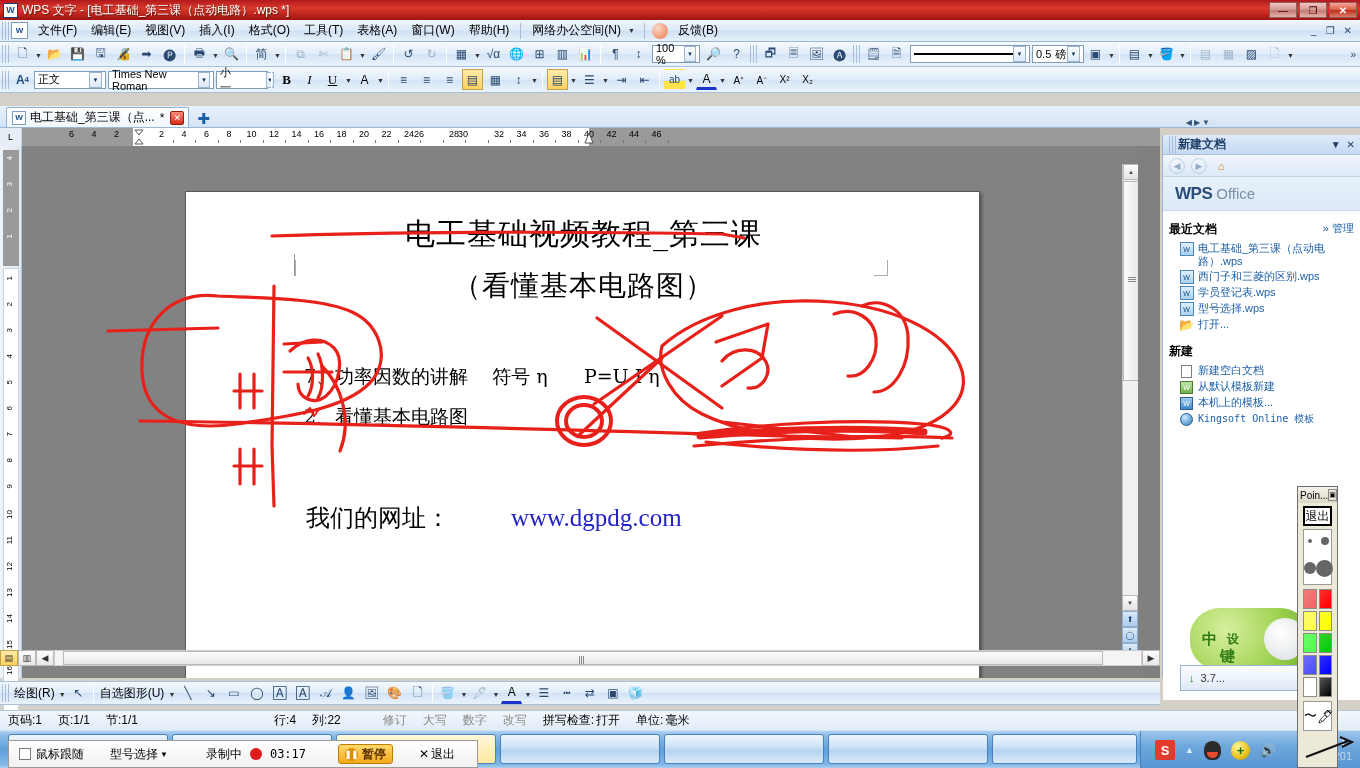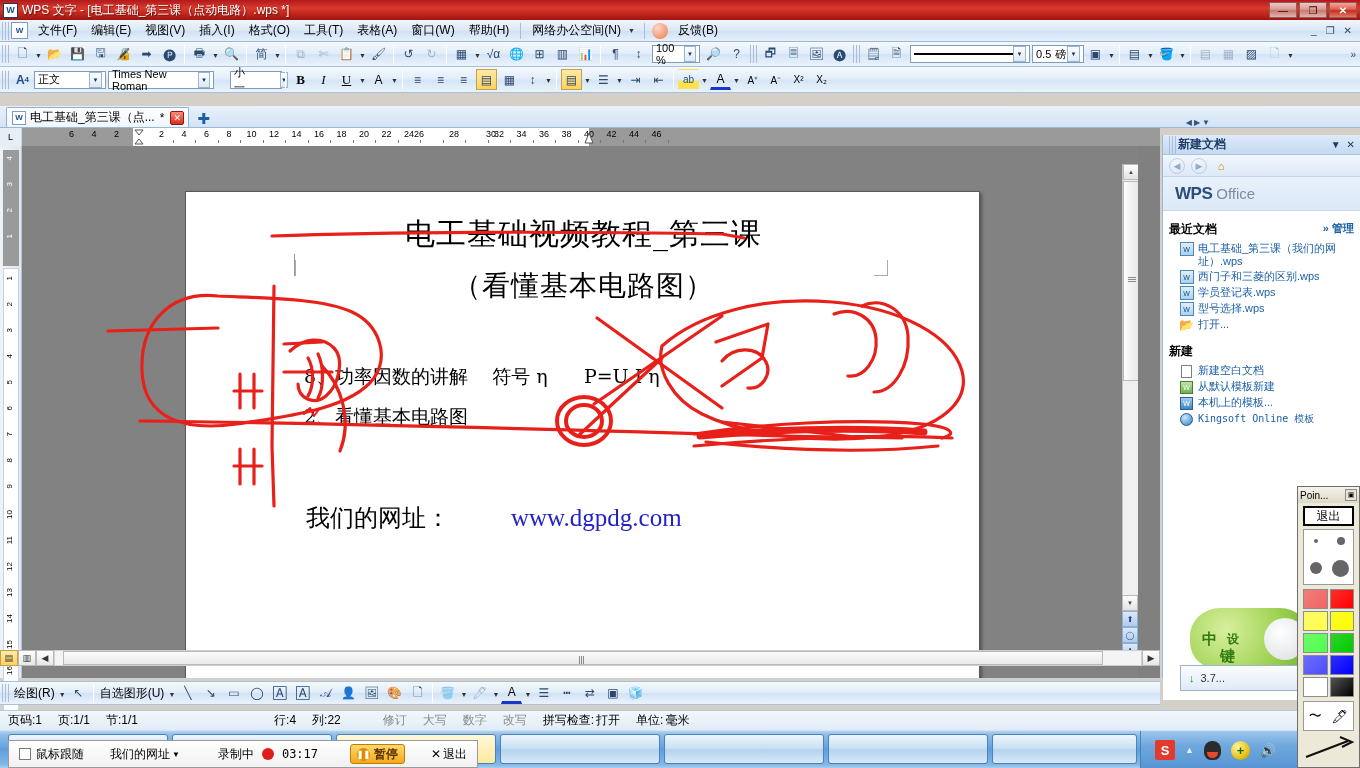--- a/index.html
+++ b/index.html
@@ -195,31 +195,31 @@
   .navbtn.dis{ opacity:.45; }
   .homeic{ width:16px; height:16px; display:flex; align-items:center;
     justify-content:center; font-size:11px; color:#d98600; }
   .tp-logo{ height:34px; background:linear-gradient(to bottom,#e8f1fb,#dce9f7);
     display:flex; align-items:center; padding-left:12px; border-bottom:1px solid #c9d9ea; }
   .logo-wps{ font-size:17px; font-weight:bold; color:#2b4d7a; letter-spacing:-.5px; }
   .logo-off{ font-size:15px; color:#7a8ea5; margin-left:4px; }
   .tp-body{ background:#fff; height:489px; padding:6px 0 0 6px; }
   .tp-sect{ font-size:12px; font-weight:bold; color:#000; margin:4px 0 3px 0;
     display:flex; align-items:flex-start; }
-  .tp-manage{ margin-left:auto; font-size:11px; color:#1b5fa8; padding-right:6px; font-weight:bold;}
+  .tp-manage{ margin-left:auto; font-size:11px; color:#1b5fa8; padding-right:6px; font-weight:normal;}
   .tp-row{ display:flex; align-items:flex-start; padding:1px 0 1px 10px; }
   .tp-ic{ width:15px; height:14px; margin-right:4px; flex:0 0 auto;
     display:flex; align-items:center; justify-content:center; font-size:9px; }
   .tp-lnk{ font-size:11px; color:#1b5fa8; line-height:13px; }
   .wdoc{ width:14px;height:14px;background:linear-gradient(to bottom,#dff0ff,#a9d2ef);
     border:1px solid #4f86b8; color:#1b4b80; font-size:7px; display:flex;
     align-items:center;justify-content:center;}
 
   
-  .palette{ position:absolute; left:1297px; top:486px; width:63px; height:282px;
+  .palette{ position:absolute; left:1297px; top:486px; width:41px; height:282px;
     background:#ece9d8; border:1px solid #6f6f6f; }
   .pal-head{ height:16px; background:linear-gradient(to bottom,#f4f2ea,#ddd9c8);
     display:flex; align-items:center; padding:0 2px; font-size:10px; color:#000; }
   .pal-x{ width:12px;height:12px;margin-left:auto;border:1px solid #8a8a8a;background:#e7e4d6;
     font-size:7px; display:flex;align-items:center;justify-content:center;}
   .pal-exit{ margin:3px 5px; height:20px; border:2px solid #000; background:#fff;
     display:flex; align-items:center; justify-content:center; font-size:12px; }
   .pal-dots{ margin:2px 5px; background:#fff; border:1px solid #9a9a9a; height:56px;
     display:grid; grid-template-columns:1fr 1fr; align-items:center; justify-items:center; }
   .dot{ border-radius:50%; background:#666; }
@@ -365,21 +365,21 @@
   <div class="grip"></div>
   <div class="tbtn" style="color:#1d4d86;font-weight:bold;">A<sub style="font-size:8px;">4</sub></div>
   <div class="tfield" style="width:72px;">
     <span>正文</span>
     <span class="dd">▼</span>
   </div>
   <div class="tfield" style="width:106px;margin-left:2px;">
     <span>Times New Roman</span>
     <span class="dd">▼</span>
   </div>
-  <div class="tfield" style="width:52px;margin-left:16px;gap:35px;">
+  <div class="tfield" style="width:52px;margin-left:2px;gap:35px;">
     <span>小一</span>
     <span class="dd">▼</span>
   </div>
   <div class="tsep"></div>
   <div class="tbtn" style="font-weight:bold;font-family:'Liberation Serif',serif;font-size:13px;color:#000;">B</div>
   <div class="tbtn" style="font-style:italic;font-family:'Liberation Serif',serif;font-size:13px;color:#000;">I</div>
   <div class="tbtn" style="text-decoration:underline;font-family:'Liberation Serif',serif;font-size:13px;color:#000;">U</div>
   <div class="arrow">▼</div>
   <div class="tbtn" style="color:#000;">A</div>
   <div class="arrow">▼</div>
@@ -455,21 +455,21 @@
         <div class="hr-num" style="left: 342px;">20</div>
         <div class="hr-tick" style="left: 353.25px;"></div>
         <div class="hr-num" style="left: 364.5px;">22</div>
         <div class="hr-tick" style="left: 375.75px;"></div>
         <div class="hr-num" style="left: 387px;">24</div>
         <div class="hr-tick" style="left: 398.25px;"></div>
         <div class="hr-num" style="left: 397px;">26</div>
         <div class="hr-tick" style="left: 420.75px;"></div>
         <div class="hr-num" style="left: 432px;">28</div>
         <div class="hr-tick" style="left: 443.25px;"></div>
-        <div class="hr-num" style="left: 469px;">30</div>
+        <div class="hr-num" style="left: 441px;">30</div>
         <div class="hr-tick" style="left: 465.75px;"></div>
         <div class="hr-num" style="left: 477px;">32</div>
         <div class="hr-tick" style="left: 488.25px;"></div>
         <div class="hr-num" style="left: 499.5px;">34</div>
         <div class="hr-tick" style="left: 510.75px;"></div>
         <div class="hr-num" style="left: 522px;">36</div>
         <div class="hr-tick" style="left: 533.25px;"></div>
         <div class="hr-num" style="left: 544.5px;">38</div>
         <div class="hr-tick" style="left: 555.75px;"></div>
         <div class="hr-num" style="left: 567px;">40</div>
@@ -524,21 +524,21 @@
           <div style="position:absolute;left:0;bottom:0;width:1px;height:16px;background:#aaa;"></div>
         </div>
       <div class="pagemark" style="left:680px;top:62px;">
           <div style="position:absolute;right:0;bottom:0;width:1px;height:16px;background:#aaa;"></div>
           <div style="position:absolute;right:0;bottom:0;width:14px;height:1px;background:#aaa;"></div>
         </div>
 
       <div class="doctext">
         <div class="t-title" style="top:22px;font-size:30px;letter-spacing:1px;">电工基础视频教程_第三课</div>
         <div class="t-title" style="top:75px;font-size:28px;letter-spacing:1px;">（看懂基本电路图）</div>
-        <div class="t-left" style="left:118px;top:172px;font-size:19px;white-space:pre;">8、功率因数的讲解    符号 η      P=U I η</div>
+        <div class="t-left" style="left:118px;top:172px;font-size:19px;white-space:pre;">7、功率因数的讲解    符号 η      P=U I η</div>
         <div class="t-left" style="left:118px;top:212px;font-size:19px;">2、看懂基本电路图</div>
         <div class="t-left" style="left:120px;top:310px;font-size:24px;">我们的网址：</div>
         <div class="t-left" style="left:325px;top:312px;font-size:25px;color:#2323c8;font-family:'Liberation Serif',serif;">www.dgpdg.com</div>
       </div>
     </div>
 
     <svg class="annot" viewBox="0 0 1116 532">
       <g fill="none" stroke="#e8201a" stroke-width="3.2" stroke-linecap="round" stroke-linejoin="round">
 
         <path d="M250 90 C 360 86, 540 85, 700 88 L 722 92"></path>
@@ -688,21 +688,21 @@
     <div class="tray-time">
       <div>1</div>
       <div style="opacity:.55;">201</div>
     </div>
   </div>
 </div>
 
 <div class="recbar">
   <div class="recchk"></div>
   <div>鼠标跟随</div>
-  <div style="margin-left:26px;">我们的网址</div>
+  <div style="margin-left:26px;">型号选择</div>
   <div style="font-size:8px;margin-left:2px;">▼</div>
   <div style="margin-left:38px;">录制中</div>
   <div class="recdot"></div>
   <div style="font-family:'DejaVu Sans Mono',monospace;font-size:12px;">03:17</div>
   <div class="pausebtn" style="margin-left:32px;">
     <div class="pausei">❚❚</div>
     <span>暂停</span>
   </div>
   <div style="margin-left:26px;display:flex;align-items:center;gap:2px;">
     <span>✕</span>
@@ -731,21 +731,21 @@
   <div class="tp-body">
     <div class="tp-sect">
       <span>最近文档</span>
       <span class="tp-manage">» 管理</span>
     </div>
 
     <div class="tp-row">
       <div class="tp-ic">
           <div class="wdoc">W</div>
         </div>
-      <div class="tp-lnk">电工基础_第三课（我们的网址）.wps</div>
+      <div class="tp-lnk">电工基础_第三课（点动电路）.wps</div>
     </div>
     <div class="tp-row">
       <div class="tp-ic">
           <div class="wdoc">W</div>
         </div>
       <div class="tp-lnk">西门子和三菱的区别.wps</div>
     </div>
     <div class="tp-row">
       <div class="tp-ic">
           <div class="wdoc">W</div>

